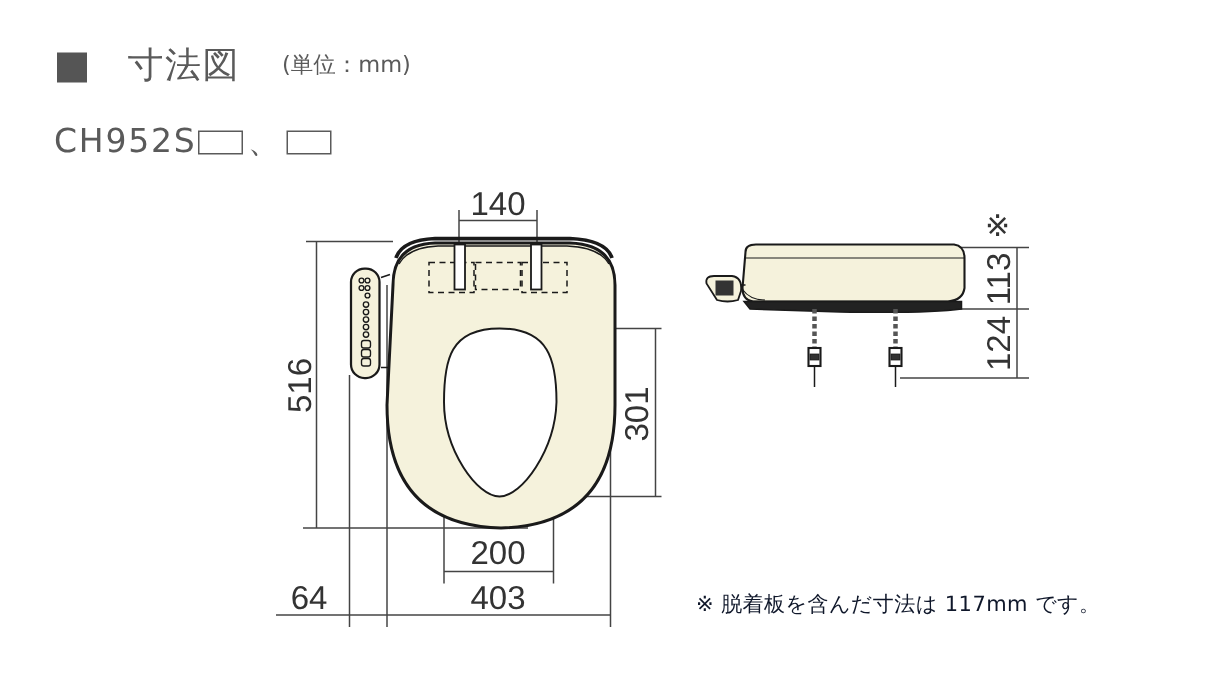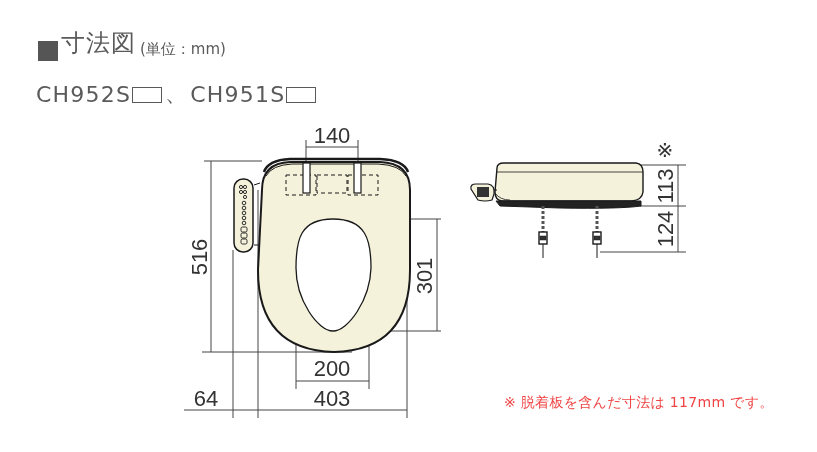--- a/index.html
+++ b/index.html
@@ -14,22 +14,23 @@
       overflow: hidden;
       font-family: "DejaVu Sans", "Liberation Sans", sans-serif;
       color: #555555;
     }
     .heading {
       position: absolute;
       left: 38px;
       top: 27px;
       height: 32px;
       display: flex;
-      align-items: flex-end;
+      align-items: center;
       color: #5a5a5a;
+      gap: 24px;
     }
     .heading .square {
       display: inline-block;
       width: 20px;
       height: 20px;
       background: #555555;
       margin-right: 3px;
       position: relative;
       top: 2px;
     }
@@ -68,41 +69,40 @@
       width: 817px;
       height: 452px;
     }
     .dim-text {
       font-family: "Liberation Sans", "DejaVu Sans", sans-serif;
       fill: #333333;
       font-size: 22px;
     }
     .note {
       position: absolute;
-      left: 504px;
+      left: 464px;
       top: 394px;
       font-size: 14px;
-      color: #ef4444;
+      color: #0f172a;
       letter-spacing: 0.3px;
     }
   </style>
 </head>
 <body>
 
 <div class="heading">
   <span class="square"></span>
   <span class="title">寸法図</span>
   <span class="unit">(単位：mm)</span>
 </div>
 
 <div class="models">
   <span>CH952S</span>
   <span class="box"></span>
   <span class="sep">、</span>
-  <span>CH951S</span>
   <span class="box"></span>
 </div>
 
 <svg class="drawing" viewBox="0 0 817 452" xmlns="http://www.w3.org/2000/svg">
 
   <g>
 
     <g stroke="#444444" stroke-width="1" fill="none">
 
       <line x1="204" y1="161" x2="262" y2="161"></line>

